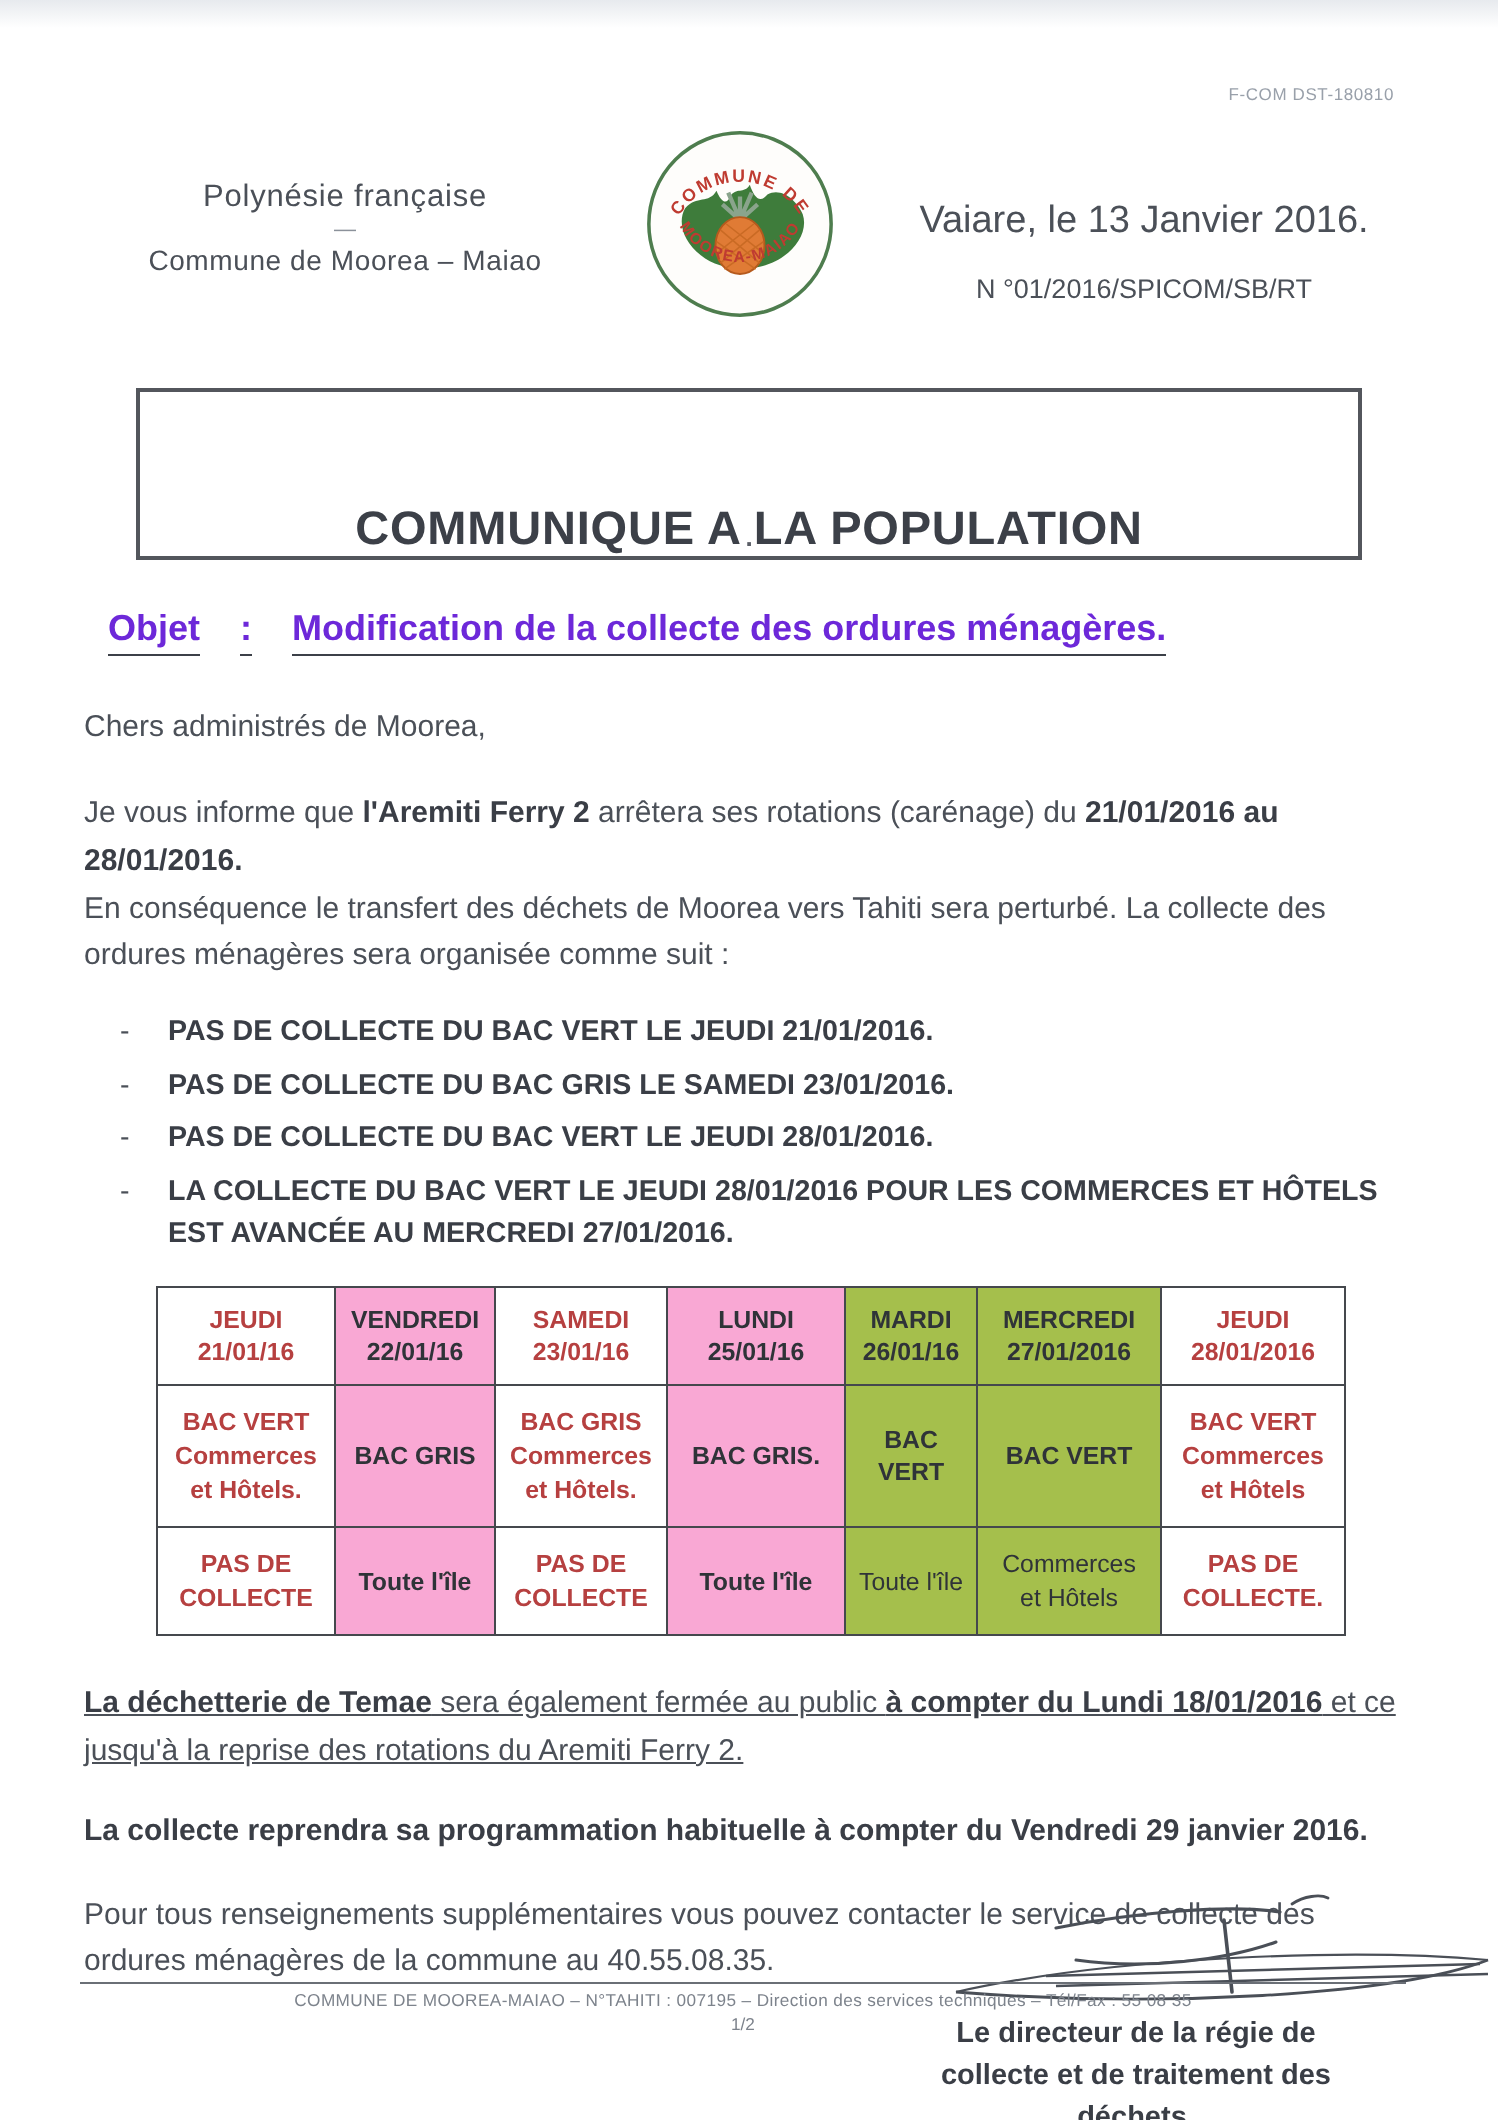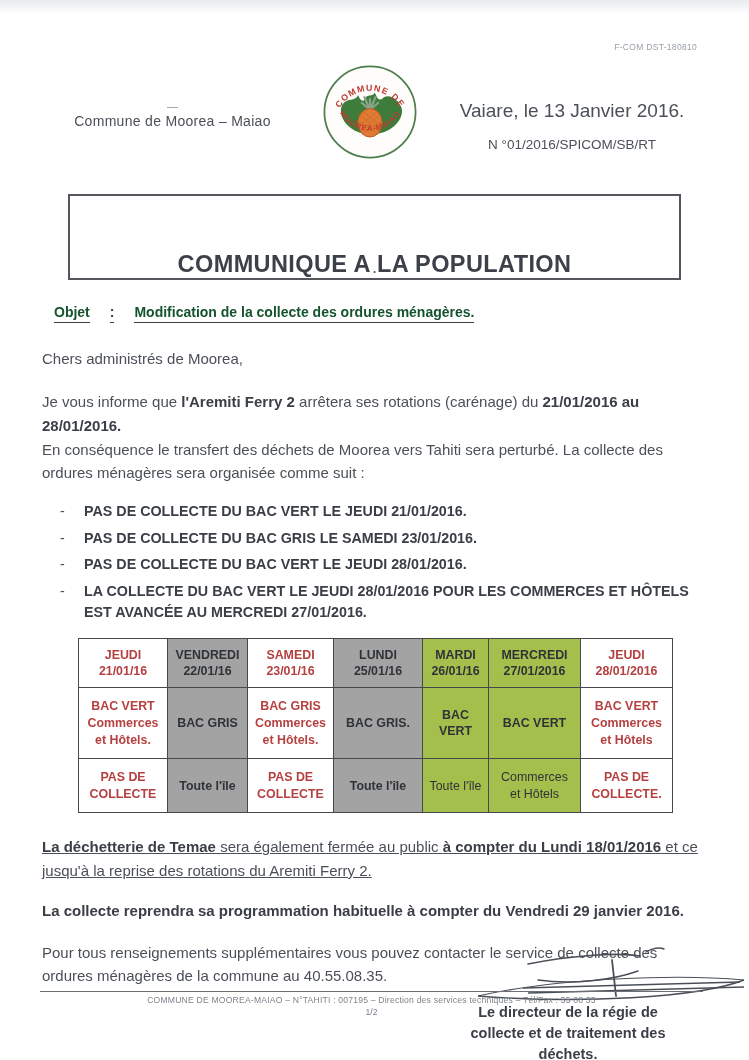--- a/index.html
+++ b/index.html
@@ -41,21 +41,21 @@
     display:flex;align-items:flex-end;justify-content:center;
   }
   .title-box .title{
     font-size:23.5px;font-weight:bold;color:#3c4048;letter-spacing:.4px;
   }
   .title-box .mark{
     position:absolute;bottom:2px;left:50%;transform:translateX(-50%);
     font-size:13px;color:#5a5e66;font-weight:bold;
   }
   
-  .subject{margin:24px 40px 0 54px;font-size:14px;font-weight:bold;color:#14532d;}
+  .subject{margin:24px 40px 0 54px;font-size:18px;font-weight:bold;color:#6d28d9;}
   .subject .u{display:inline-block;border-bottom:1.6px solid #3c4048;padding-bottom:2px;}
   .subject .gap{margin-right:20px;}
   
   .para{margin:0 40px 0 42px;font-size:15px;line-height:1.55;color:#4b5058;}
   .para b{color:#3a3e46;}
   .salutation{margin-top:24px;}
   .intro{margin-top:20px;}
   .consequence{margin-top:1px;}
   
   .bullets{margin:17px 58px 0 60px;padding:0;list-style:none;}
@@ -71,21 +71,21 @@
     font-size:12.4px;text-align:center;color:#b64040;
   }
   table.sched td{
     border:1.4px solid #45484d;vertical-align:middle;
     padding:3px 1px;font-weight:bold;line-height:1.35;
   }
   table.sched col.w0{width:89px}table.sched col.w1{width:80px}
   table.sched col.w2{width:86px}table.sched col.w3{width:89px}
   table.sched col.w4{width:66px}table.sched col.w5{width:92px}
   table.sched col.w6{width:92px}
-  table.sched td:nth-child(2),table.sched td:nth-child(4){background:#a3a3a3;color:#2f3338;}
+  table.sched td:nth-child(2),table.sched td:nth-child(4){background:#f9a8d4;color:#2f3338;}
   table.sched td:nth-child(5),table.sched td:nth-child(6){background:#a5bf4c;color:#2f3338;}
   tr.r-days td{height:42px;}
   tr.r-bins td{height:64px;}
   tr.r-scope td{height:47px;}
   tr.r-scope td:nth-child(5),tr.r-scope td:nth-child(6){font-weight:normal;}
   .pre{white-space:pre-line;}
   
   .dechetterie{margin-top:22px;text-decoration:underline;}
   .reprise{margin-top:17px;font-weight:bold;color:#3a3e46;}
   .contact{margin-top:19px;}
@@ -106,20 +106,21 @@
 </style>
 </head>
 <body>
 
 <div class="page">
 
   <div class="doc-ref">F-COM DST-180810</div>
 
   <div class="header">
     <div class="left">
+      <div class="territory">Polynésie française</div>
       <div class="sep">—</div>
       <div class="commune">Commune de Moorea – Maiao</div>
     </div>
     <div class="center">
       <svg width="98" height="98" viewBox="0 0 100 100" aria-hidden="true">
         <circle cx="50" cy="50" r="46.5" fill="#fefdfb" stroke="#4e7d4e" stroke-width="1.8"></circle>
         <defs>
           <path id="arcTop" d="M 15,56 A 36,36 0 0 1 85,56"></path>
           <path id="arcBot" d="M 17,46 A 35,35 0 0 0 83,46"></path>
         </defs>

